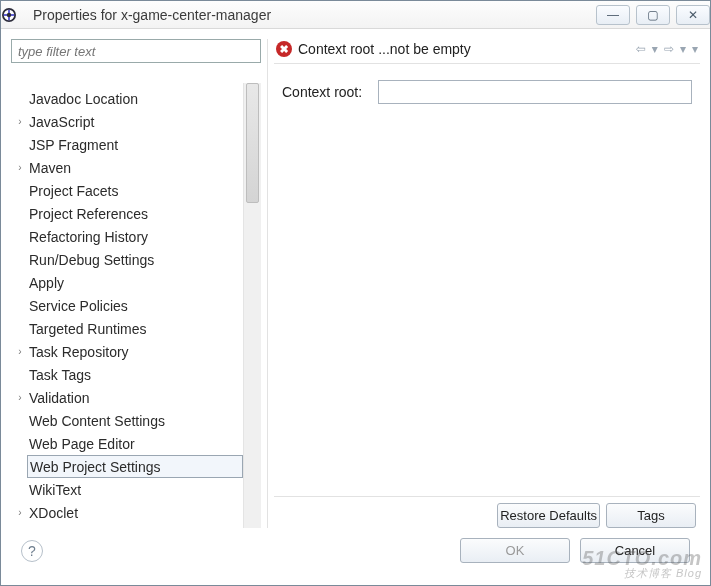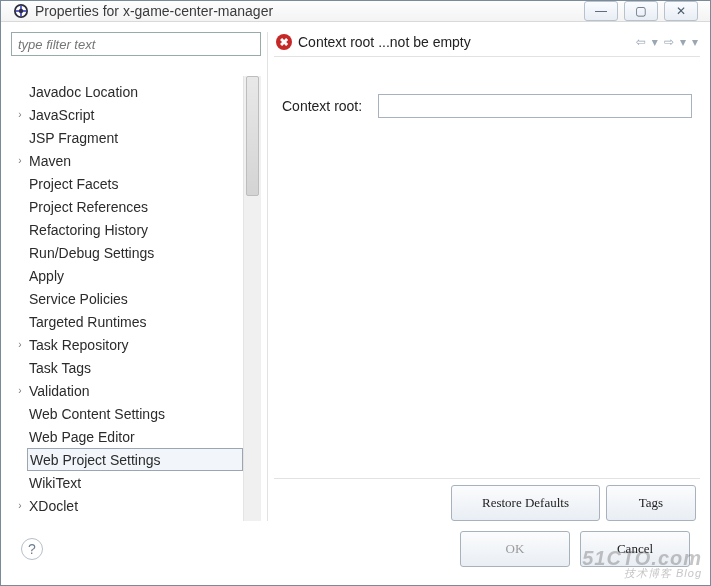--- a/index.html
+++ b/index.html
@@ -15,22 +15,22 @@
     border: 1px solid #7a8a99;
     display: flex; flex-direction: column;
     background: #fff;
     position: relative;
   }
   .titlebar {
     height: 30px;
     background: linear-gradient(#fdfdfd,#f3f3f3);
     border-bottom: 1px solid #d9d9d9;
     display: flex; align-items: center;
-    padding: 0 12px;
-    gap: 6px;
+    padding: 0 0;
+    gap: 16px;
   }
   .titlebar .app-icon svg { display:block; }
   .titlebar .title { flex: 1; color: #3b3b3b; font-size: 14px; }
   .winbtns { display:flex; gap:6px; }
   .winbtn {
     width: 34px; height: 20px;
     border: 1px solid #b7c2cc;
     border-radius: 3px;
     background: linear-gradient(#fafcff,#e8eef5);
     display:flex; align-items:center; justify-content:center;
@@ -100,37 +100,37 @@
     background:#c62828; color:#fff;
     display:flex; align-items:center; justify-content:center;
     font-size:11px; font-weight:bold;
   }
   .banner-text { flex:1; font-size:14px; color:#222; }
   .nav-arrows { display:flex; gap:6px; color:#9aa6b2; font-size:12px; align-items:center;}
   .nav-arrows span { display:inline-flex; align-items:center; }
   .form-area {
     flex:1; padding:16px 8px;
   }
-  .form-row { display:flex; align-items:center; gap:16px;margin-top:21px; }
+  .form-row { display:flex; align-items:center; gap:16px; }
   .form-row label { font-size:14px; color:#222; }
   .form-row input {
     flex:1; height:24px; border:1px solid #a8b2bd;
     background:#fff; padding:2px 6px; font-size:13px;
   }
   .btn-row {
     display:flex; justify-content:flex-end; gap:6px;
     padding:6px 4px 0;
     border-top:1px solid #e2e2e2;
   }
   .btn {
-    height:36px; min-width:90px; padding:0 30px;
+    height:25px; min-width:90px; padding:0 2px;
     border:1px solid #a8b2bd; border-radius:3px;
     background:linear-gradient(#fbfcfd,#e9eef4);
     font-size:13px; color:#222;
-    display:flex; align-items:center; justify-content:center;font-family:Liberation Serif, serif;
+    display:flex; align-items:center; justify-content:center;
   }
   .btn.disabled { color:#9a9a9a; }
 
   .footer {
     display:flex; align-items:center; justify-content:space-between;
     padding:10px 10px 12px;
   }
   .help-icon {
     width:22px; height:22px; border:1px solid #b6c0ca; border-radius:50%;
     display:flex; align-items:center; justify-content:center;

